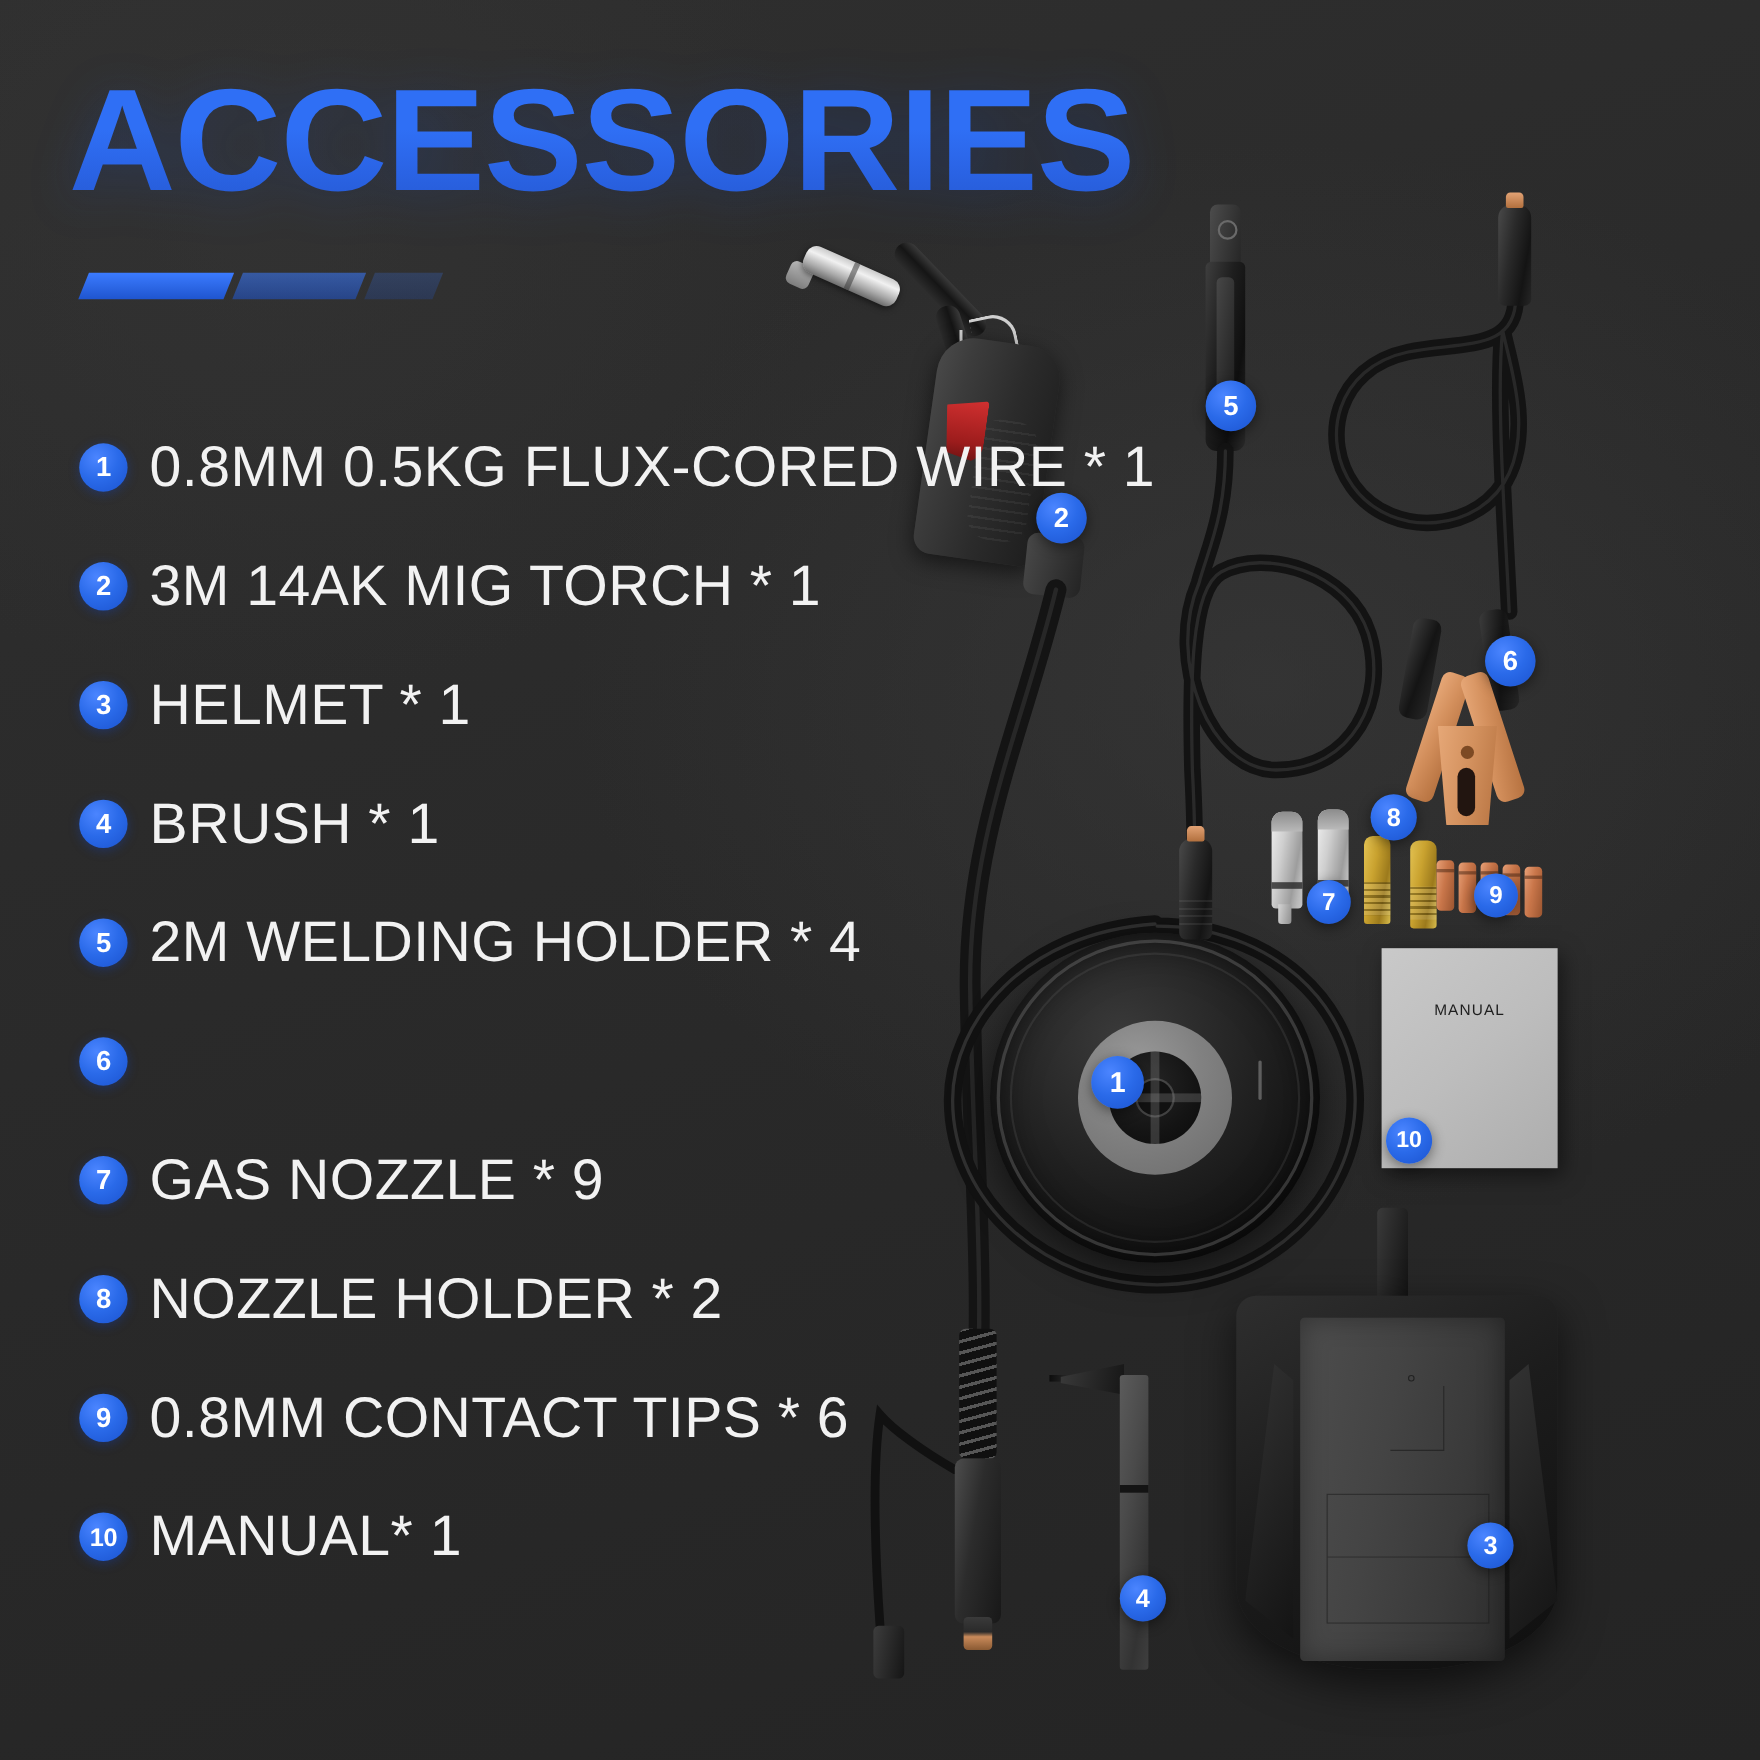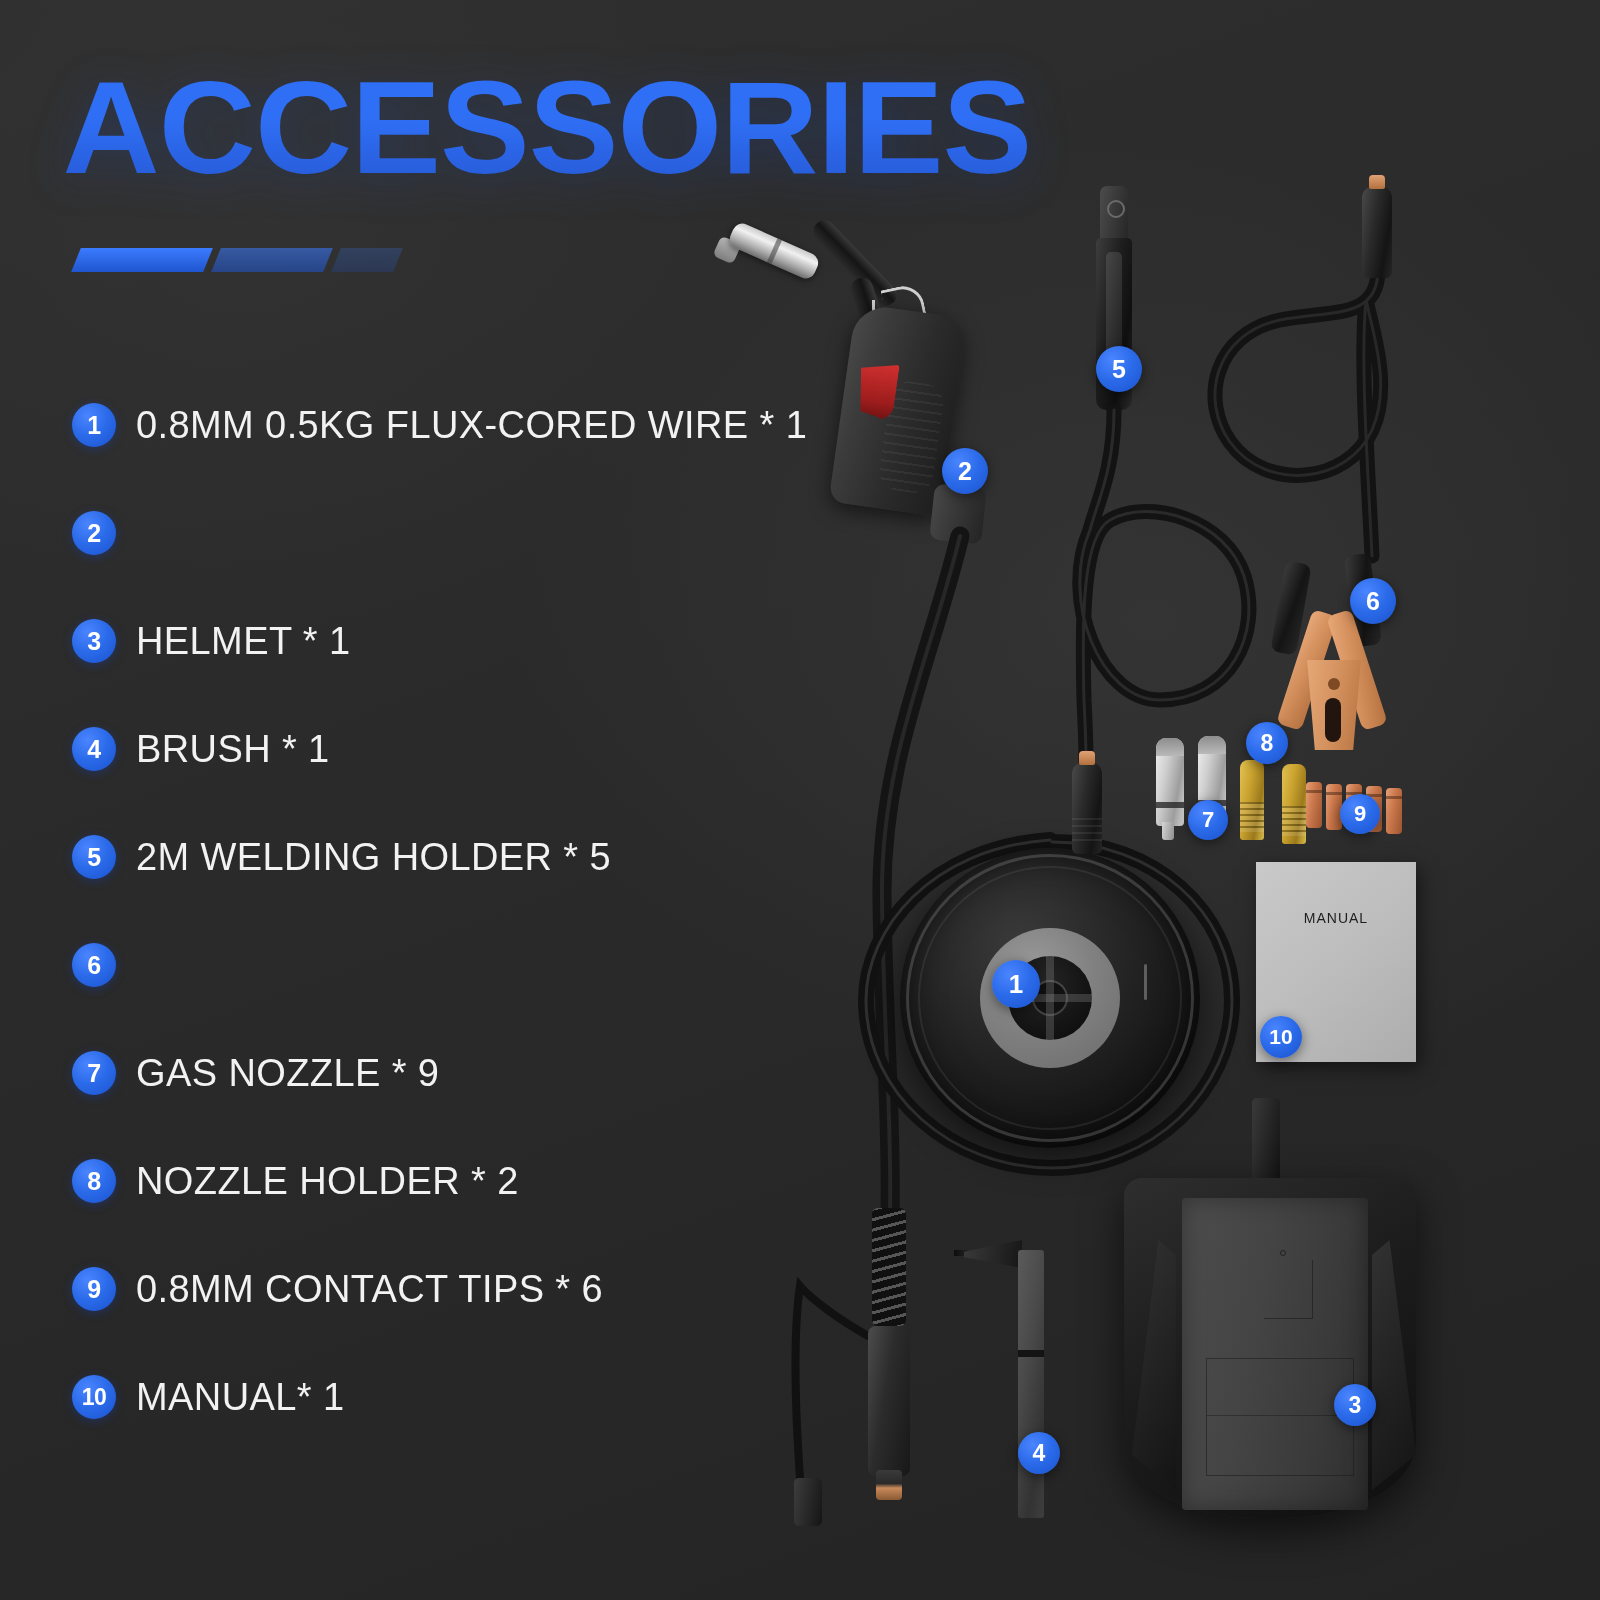--- a/index.html
+++ b/index.html
@@ -51,21 +51,21 @@
     flex:0 0 auto;
     width:44px; height:44px; border-radius:50%;
     background:radial-gradient(circle at 36% 30%, #4b85ff 0%, #2a6ae9 48%, #1b53cf 100%);
     color:#fff; font-weight:bold; font-size:25px;
     display:flex; align-items:center; justify-content:center;
     box-shadow:0 2px 10px rgba(20,70,200,0.35);
     letter-spacing:-0.5px;
   }
   .badge.wide { font-size:23px; }
   .item-label {
-    color:#f2f2f2; font-size:38px; font-weight:400;
+    color:#f2f2f2; font-size:52px; font-weight:400;
     letter-spacing:0.4px; white-space:nowrap;
     font-family:"Liberation Sans", sans-serif;
   }
 
   
   .marker {
     position:absolute; border-radius:50%;
     background:radial-gradient(circle at 36% 30%, #4b85ff 0%, #2a6ae9 48%, #1b53cf 100%);
     color:#fff; font-weight:bold;
     display:flex; align-items:center; justify-content:center;
@@ -513,35 +513,36 @@
 
   <div class="list">
 
     <div class="list-item">
       <div class="badge">1</div>
       <div class="item-label">0.8MM 0.5KG FLUX-CORED WIRE * 1</div>
     </div>
 
     <div class="list-item">
       <div class="badge">2</div>
+      <div class="item-label">3M 14AK MIG TORCH * 1</div>
     </div>
 
     <div class="list-item">
       <div class="badge">3</div>
       <div class="item-label">HELMET * 1</div>
     </div>
 
     <div class="list-item">
       <div class="badge">4</div>
       <div class="item-label">BRUSH * 1</div>
     </div>
 
     <div class="list-item">
       <div class="badge">5</div>
-      <div class="item-label">2M WELDING HOLDER * 5</div>
+      <div class="item-label">2M WELDING HOLDER * 4</div>
     </div>
 
     <div class="list-item">
       <div class="badge">6</div>
     </div>
 
     <div class="list-item">
       <div class="badge">7</div>
       <div class="item-label">GAS NOZZLE * 9</div>
     </div>

